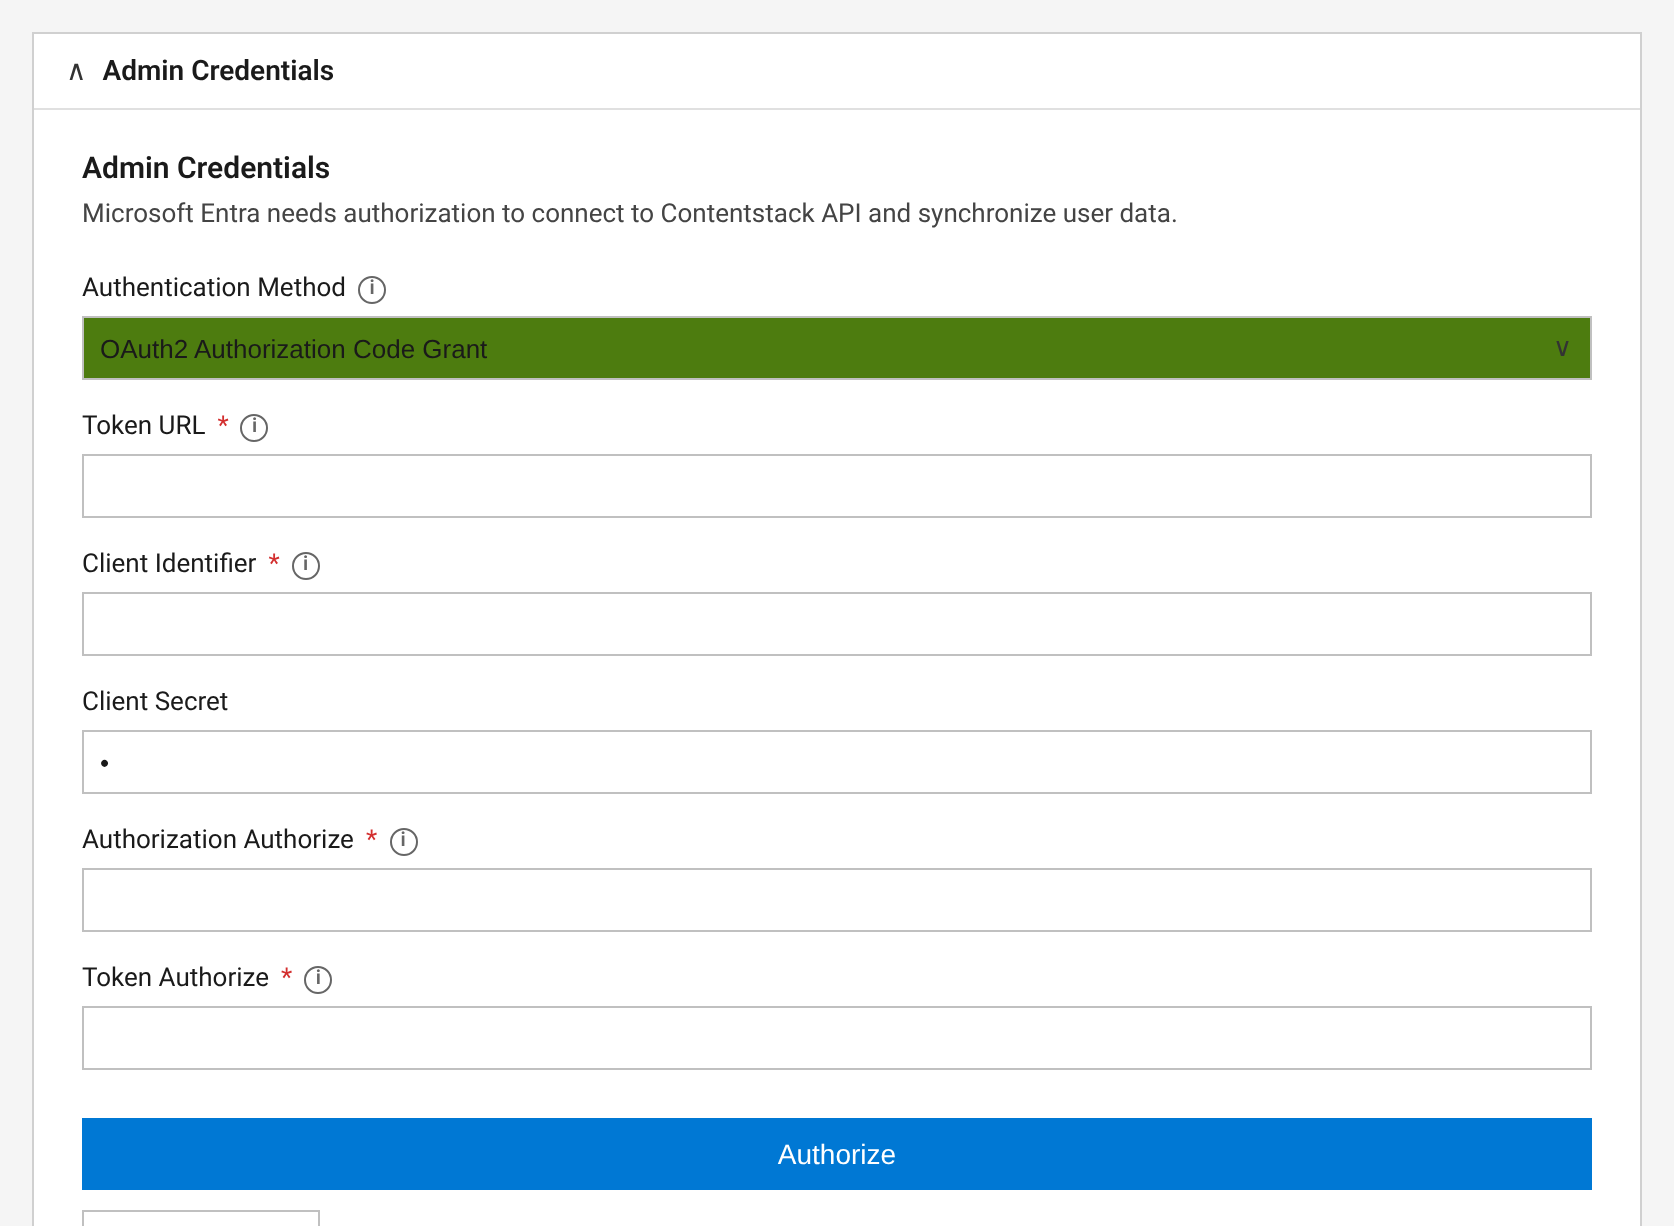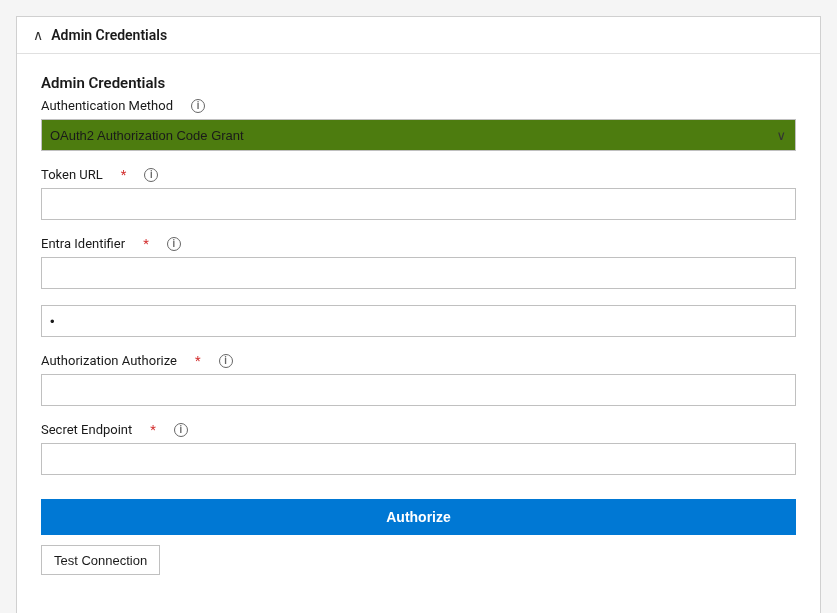--- a/index.html
+++ b/index.html
@@ -64,21 +64,21 @@
       line-height: 1.4;
     }
 
     .field-group {
       margin-bottom: 16px;
     }
 
     .field-label {
       display: flex;
       align-items: center;
-      gap: 18px;
+      gap: 6px;
       font-size: 13px;
       color: #1a1a1a;
       margin-bottom: 6px;
       font-weight: 400;
     }
 
     .required-star {
       color: #d32f2f;
       font-size: 13px;
     }
@@ -142,21 +142,21 @@
       color: #1a1a1a;
     }
 
     .btn-authorize {
       width: 100%;
       height: 36px;
       background: #0078d4;
       border: none;
       color: #ffffff;
       font-size: 14px;
-      font-weight: 700;
+      font-weight: 400;
       cursor: pointer;
       margin-top: 8px;
       margin-bottom: 10px;
     }
 
     .btn-test-connection {
       height: 30px;
       padding: 0 12px;
       background: #ffffff;
       border: 1px solid #c0c0c0;
@@ -175,20 +175,21 @@
 <div class="card">
 
   <div class="card-header">
     <span class="chevron-icon">∧</span>
     <span class="card-header-title">Admin Credentials</span>
   </div>
 
   <div class="card-body">
 
     <div class="section-title">Admin Credentials</div>
+    <div class="section-description">Microsoft Entra needs authorization to connect to Contentstack API and synchronize user data.</div>
 
     
     <div class="field-group">
       <div class="field-label">
         <span>Authentication Method</span>
         <span class="info-icon">i</span>
       </div>
       <div class="field-select-wrapper">
         <select class="field-select">
           <option>OAuth2 Authorization Code Grant</option>
@@ -205,46 +206,49 @@
         <span>Token URL</span>
         <span class="required-star">*</span>
         <span class="info-icon">i</span>
       </div>
       <input type="text" class="field-input" value="" style="">
     </div>
 
     
     <div class="field-group">
       <div class="field-label">
-        <span>Entra Identifier</span>
+        <span>Client Identifier</span>
         <span class="required-star">*</span>
         <span class="info-icon">i</span>
       </div>
       <input type="text" class="field-input" value="" style="">
     </div>
 
     
     <div class="field-group">
+      <div class="field-label">
+        <span>Client Secret</span>
+      </div>
       <input type="text" class="field-input has-value" value="•" style="">
     </div>
 
     
     <div class="field-group">
       <div class="field-label">
         <span>Authorization Authorize</span>
         <span class="required-star">*</span>
         <span class="info-icon">i</span>
       </div>
       <input type="text" class="field-input authorization-endpoint-input" value="" style="">
     </div>
 
     
     <div class="field-group">
       <div class="field-label">
-        <span>Secret Endpoint</span>
+        <span>Token Authorize</span>
         <span class="required-star">*</span>
         <span class="info-icon">i</span>
       </div>
       <input type="text" class="field-input" value="" style="">
     </div>
 
     
     <button class="btn-authorize">Authorize</button>
 
     

